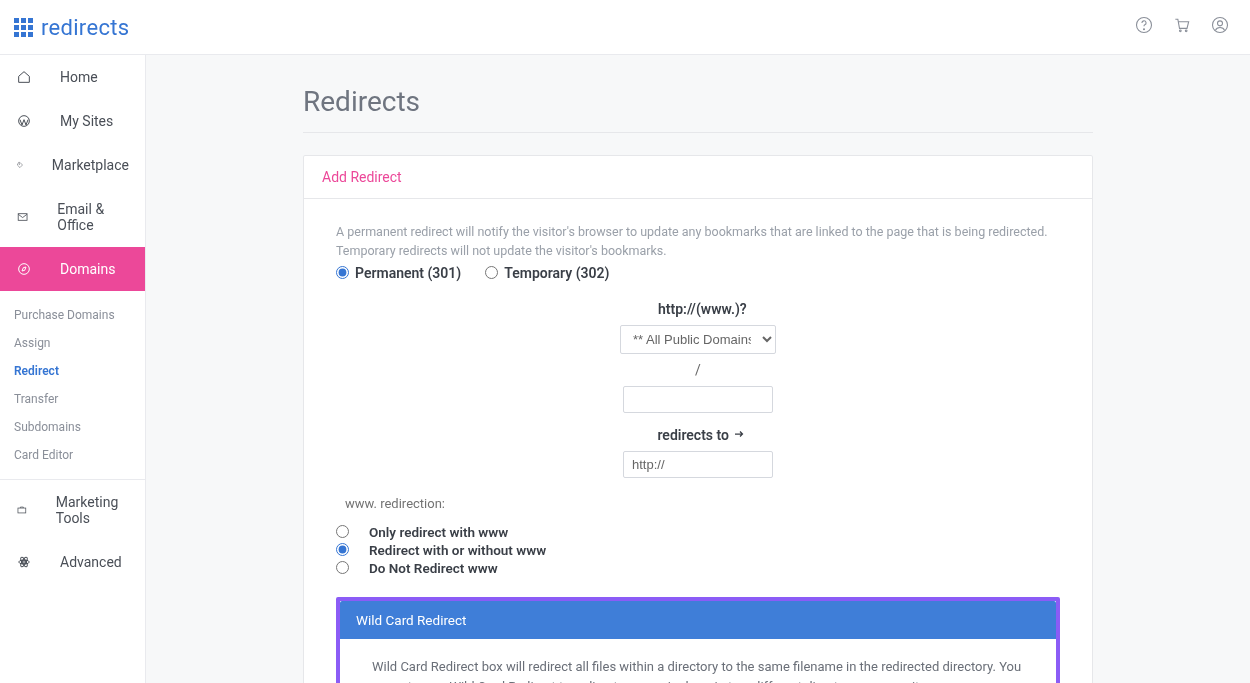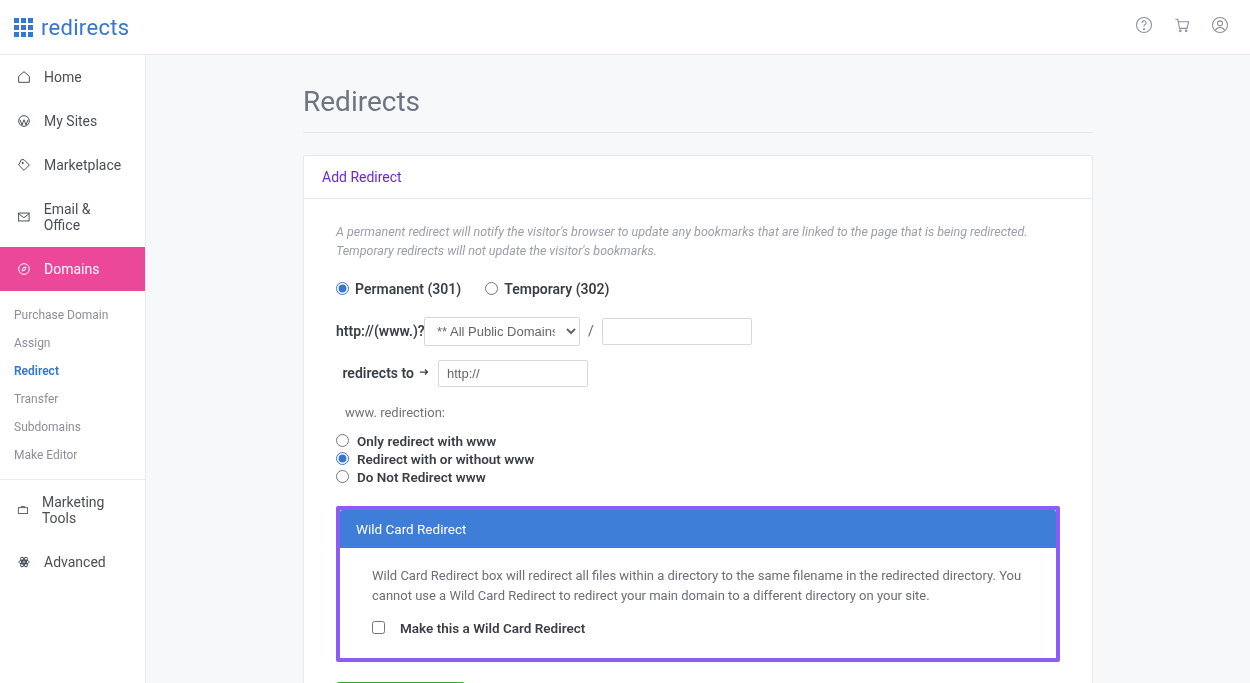--- a/index.html
+++ b/index.html
@@ -5,54 +5,54 @@
   * { box-sizing: border-box; margin: 0; padding: 0; }
   body { font-family: -apple-system, BlinkMacSystemFont, "Segoe UI", Roboto, "Helvetica Neue", Arial, sans-serif; background: #f7f8f9; color: #333; width: 1250px; height: 683px; overflow: hidden; }
   .topbar { height: 55px; background: #fff; border-bottom: 1px solid #e9eaee; display: flex; align-items: center; justify-content: space-between; padding: 0 20px 0 14px; }
   .brand { display: flex; align-items: center; gap: 8px; }
   .brand-text { color: #3575d3; font-size: 22px; font-weight: 400; letter-spacing: 0.3px; }
   .top-icons { display: flex; align-items: center; gap: 18px; color: #8a8f99; }
   .top-icons svg { width: 20px; height: 20px; stroke: #8a8f99; fill: none; stroke-width: 1.3; }
 
   .shell { display: flex; height: calc(683px - 55px); }
   .sidebar { width: 146px; background: #fff; border-right: 1px solid #e9eaee; display: flex; flex-direction: column; }
-  .nav-item { display: flex; align-items: center; gap: 12px; padding: 14px 16px; font-size: 14px; color: #4a4f57; cursor: pointer; }
+  .nav-item { display: flex; align-items: center; gap: 28px; padding: 14px 16px; font-size: 14px; color: #4a4f57; cursor: pointer; }
   .nav-item.active { background: #ec4899; color: #fff; }
   .nav-item svg { width: 16px; height: 16px; stroke: currentColor; fill: none; stroke-width: 1.5; }
   .subnav { padding: 10px 0 10px 14px; border-bottom: 1px solid #e9eaee; }
   .subnav-item { font-size: 12px; color: #8a8f99; padding: 7px 0; cursor: pointer; }
   .subnav-item.active { color: #3575d3; font-weight: 600; }
 
   .main { flex: 1; padding: 30px 60px; overflow: auto; }
   .content-wrap { max-width: 790px; margin: 0 auto; }
   .page-title { font-size: 28px; font-weight: 400; color: #6f7580; margin-bottom: 14px; }
   .title-underline { border-bottom: 1px solid #e6e7ea; margin-bottom: 22px; }
 
   .card { background: #fff; border: 1px solid #e6e7ea; border-radius: 2px; }
-  .card-header { padding: 13px 18px; border-bottom: 1px solid #e6e7ea; font-size: 14px; color: #6d28d9; }
+  .card-header { padding: 13px 18px; border-bottom: 1px solid #e6e7ea; font-size: 14px; color: #ec4899; }
   .card-body { padding: 24px 32px 28px 32px; }
-  .helper { font-size: 12.5px; font-style: italic; color: #9aa0a9; margin-bottom: 20px; line-height: 1.5; }
+  .helper { font-size: 12.5px; color: #9aa0a9; margin-bottom: 4px; line-height: 1.5; }
 
   .radio-row { display: flex; gap: 24px; align-items: flex-end; margin-bottom: 20px; }
   .radio-row label { font-size: 14px; font-weight: 600; color: #3a3f47; display: flex; align-items: center; gap: 6px; }
   input[type=radio] { accent-color: #3575d3; }
 
-  .form-row { display: flex; align-items: center; gap: 8px; margin-bottom: 14px; }
+  .form-row { display: flex; align-items: center; gap: 8px; margin-bottom: 14px; flex-direction: column; }
   .form-label { font-size: 14px; font-weight: 600; color: #3a3f47; width: 80px; text-align: right; }
   .form-label.wide { width: 80px; }
   select, input[type=text] { border: 1px solid #d5d8de; border-radius: 2px; padding: 5px 8px; font-size: 13px; color: #666; background: #fff; }
   select { width: 156px; }
   .slash { color: #666; font-size: 14px; }
   .path-input { width: 150px; }
   .url-input { width: 150px; }
   .redirects-label { font-size: 14px; font-weight: 600; color: #3a3f47; width: 94px; text-align: right; display: flex; align-items: center; justify-content: flex-end; gap: 4px; }
   .arrow-icon { display: inline-block; }
 
   .section-label { font-size: 13px; color: #737373; margin: 18px 0 12px 9px; }
-  .vlist label { display: flex; align-items: center; gap: 8px; font-size: 13.5px; font-weight: 600; color: #3a3f47; padding: 1px 0; }
+  .vlist label { display: flex; align-items: center; gap: 20px; font-size: 13.5px; font-weight: 600; color: #3a3f47; padding: 1px 0; }
 
   .wildcard-box { margin-top: 20px; border: 4px solid #8b5cf6; border-radius: 2px; }
   .wildcard-header { background: #3f7ed8; color: #fff; padding: 11px 16px; font-size: 13.5px; border-radius: 2px 2px 0 0; }
   .wildcard-body { padding: 18px 32px 22px 32px; }
   .wildcard-desc { font-size: 13px; color: #6a6f78; line-height: 1.55; margin-bottom: 14px; }
   .wildcard-check { display: flex; align-items: center; gap: 15px; font-size: 13.5px; font-weight: 600; color: #3a3f47; }
 
   .submit-btn { margin-top: 20px; background: #3fa23f; color: #fff; border: none; padding: 7px 14px; font-size: 14px; border-radius: 3px; cursor: pointer; }
 
   .grid-logo { display: grid; grid-template-columns: repeat(3, 5px); grid-template-rows: repeat(3, 5px); gap: 2px; }
@@ -126,26 +126,26 @@
     </div>
     <div class="nav-item active">
       <svg viewBox="0 0 24 24">
           <circle cx="12" cy="12" r="8"></circle>
           <path d="M15 9l-2 5-4 1 2-5z"></path>
         </svg>
       <span>Domains</span>
     </div>
 
     <div class="subnav">
-      <div class="subnav-item">Purchase Domain</div>
+      <div class="subnav-item">Purchase Domains</div>
       <div class="subnav-item">Assign</div>
       <div class="subnav-item active">Redirect</div>
       <div class="subnav-item">Transfer</div>
       <div class="subnav-item">Subdomains</div>
-      <div class="subnav-item">Make Editor</div>
+      <div class="subnav-item">Card Editor</div>
     </div>
 
     <div class="nav-item">
       <svg viewBox="0 0 24 24">
           <rect x="4" y="8" width="16" height="10"></rect>
           <path d="M9 8V6h6v2"></path>
         </svg>
       <span>Marketing Tools</span>
     </div>
     <div class="nav-item">

